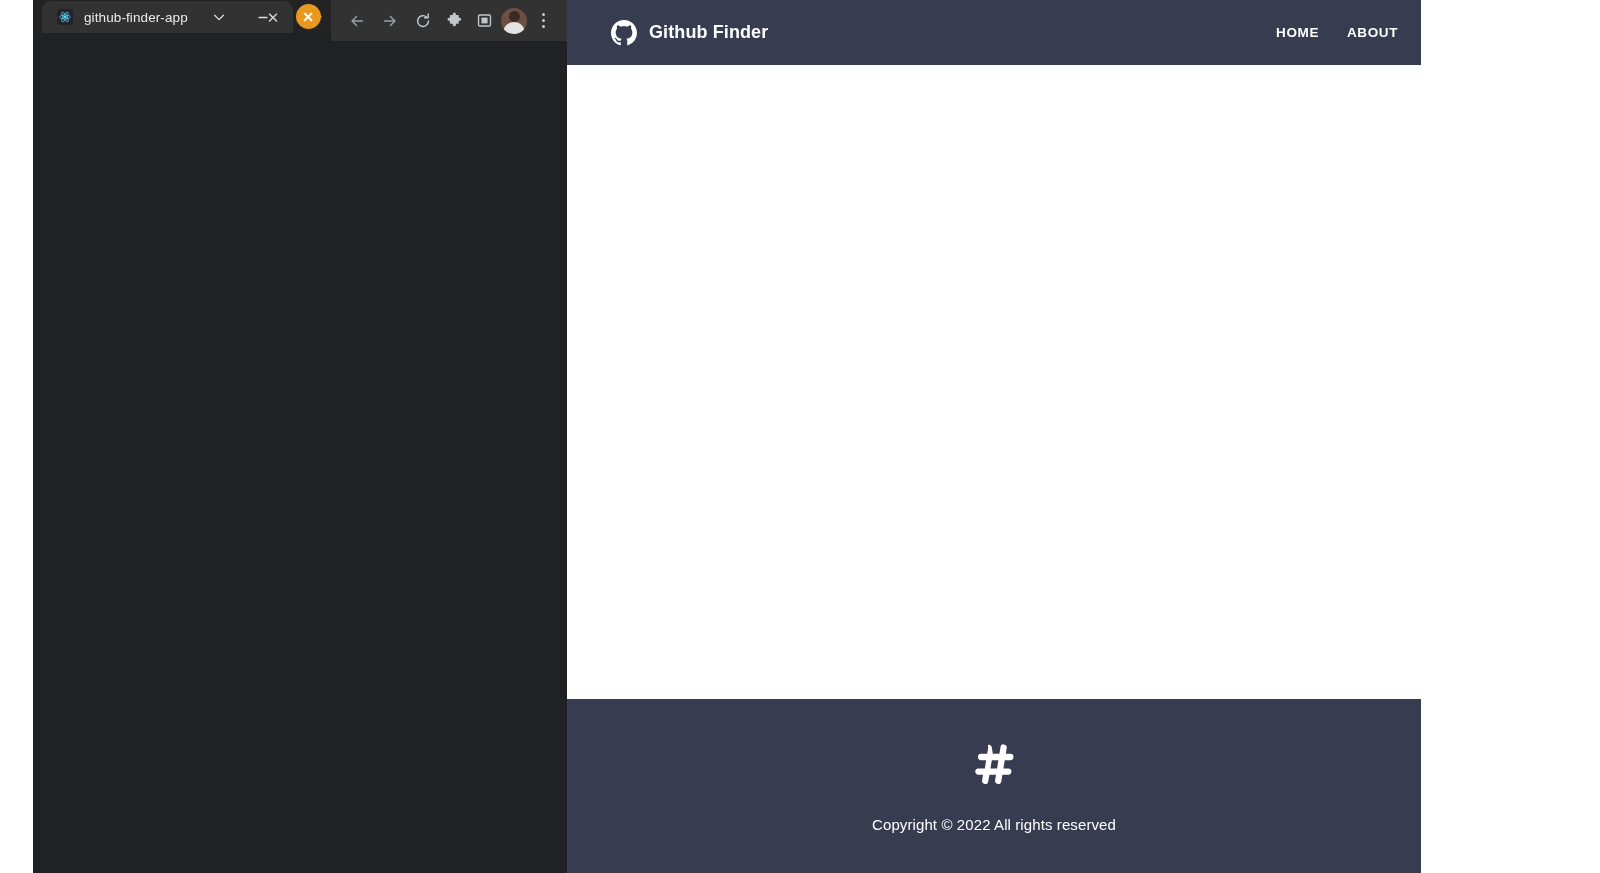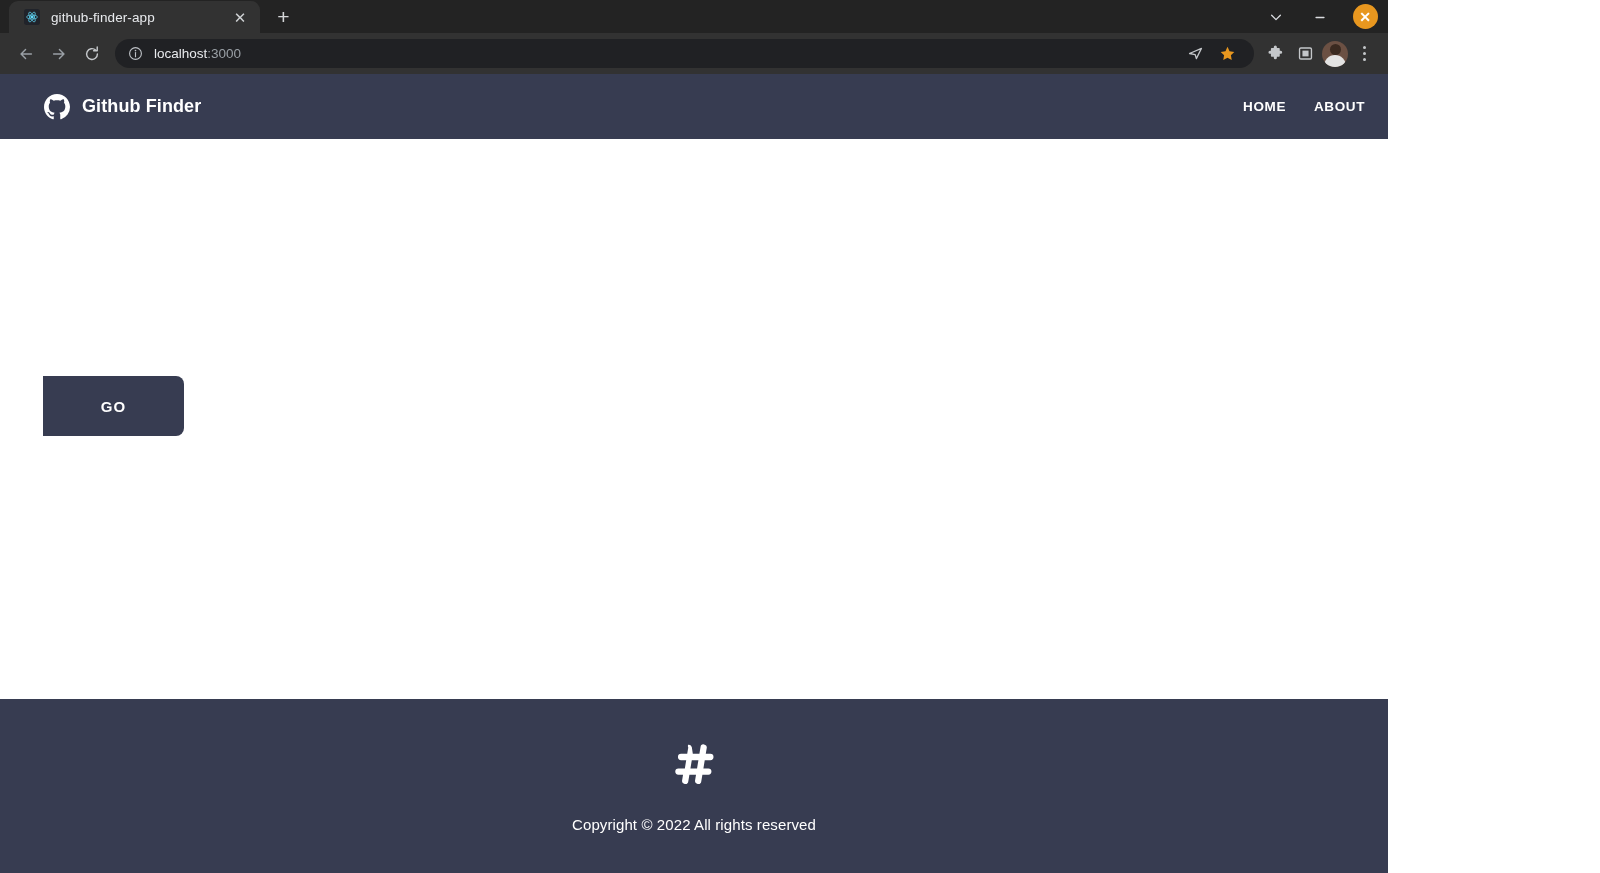--- a/index.html
+++ b/index.html
@@ -10,22 +10,22 @@
     overflow: hidden;
     font-family: "Liberation Sans", sans-serif;
     background: #ffffff;
   }
 
   
   .browser {
     width: 1388px;
     height: 873px;
     display: flex;
-    flex-direction: column;
     background: #202124;
+    margin-left: 33px;
   }
 
   
   .tabstrip {
     height: 33px;
     background: #232323;
     display: flex;
     align-items: flex-end;
     position: relative;
     flex: 0 0 33px;
@@ -401,43 +401,20 @@
       </svg>
     </div>
 
     <div class="navbtn">
       <svg width="18" height="18" viewBox="0 0 20 20" aria-hidden="true">
         <path d="M16 10 A6 6 0 1 1 14 5.6" fill="none" stroke="#c4c7ca" stroke-width="1.6" stroke-linecap="round"></path>
         <path d="M15.8 2.3 L15.8 6.3 L11.8 6.3" fill="none" stroke="#c4c7ca" stroke-width="1.6" stroke-linecap="round" stroke-linejoin="round"></path>
       </svg>
     </div>
 
-    <div class="omnibox">
-      <span class="omni-info">
-        <svg width="15" height="15" viewBox="0 0 16 16" aria-hidden="true">
-          <circle cx="8" cy="8" r="6.3" fill="none" stroke="#bdc1c6" stroke-width="1.2"></circle>
-          <circle cx="8" cy="4.9" r="0.85" fill="#bdc1c6"></circle>
-          <path d="M8 6.9 L8 11.4" stroke="#bdc1c6" stroke-width="1.2" stroke-linecap="round"></path>
-        </svg>
-      </span>
-      <span class="omni-url"><span>localhost</span><span class="port">:3000</span></span>
-
-      <span class="omni-actions">
-        <span class="tb-icon">
-          <svg width="17" height="17" viewBox="0 0 20 20" aria-hidden="true">
-            <path d="M3 10 L17 4 L11 16 L9.6 11.2 Z" fill="none" stroke="#c4c7ca" stroke-width="1.5" stroke-linejoin="round"></path>
-          </svg>
-        </span>
-        <span class="tb-icon star">
-          <svg width="17" height="17" viewBox="0 0 20 20" aria-hidden="true">
-            <path d="M10 2.2 L12.4 7.3 L18 8.1 L14 12.1 L15 17.7 L10 15 L5 17.7 L6 12.1 L2 8.1 L7.6 7.3 Z" fill="#e8971f"></path>
-          </svg>
-        </span>
-      </span>
-    </div>
 
     <div class="tb-icon">
       <svg width="17" height="17" viewBox="0 0 20 20" aria-hidden="true">
         <path d="M8 2.3 a1.8 1.8 0 0 1 3.6 0 v1.1 h2.5 a0.9 0.9 0 0 1 0.9 0.9 v2.5 h1.1 a1.8 1.8 0 0 1 0 3.6 h-1.1 v2.5 a0.9 0.9 0 0 1 -0.9 0.9 h-2.5 v1.1 a1.8 1.8 0 0 1 -3.6 0 v-1.1 h-2.5 a0.9 0.9 0 0 1 -0.9 -0.9 v-2.5 h-1.1 a1.8 1.8 0 0 1 0 -3.6 h1.1 v-2.5 a0.9 0.9 0 0 1 0.9 -0.9 h2.5 z" fill="#c4c7ca"></path>
       </svg>
     </div>
 
     <div class="tb-icon">
       <svg width="17" height="17" viewBox="0 0 20 20" aria-hidden="true">
         <rect x="3" y="3.5" width="14" height="13" rx="1.6" fill="none" stroke="#c4c7ca" stroke-width="1.6"></rect>
@@ -472,21 +449,20 @@
       </div>
 
       <div class="nav-links">
         <a class="nav-link" href="#">Home</a>
         <a class="nav-link" href="#">About</a>
       </div>
     </div>
 
     <div class="main">
       <div class="searchbar">
-        <button class="go-button">GO</button>
       </div>
     </div>
 
     <div class="site-footer">
       <span>
         <svg class="footer-mark" viewBox="0 0 24 24" aria-hidden="true">
           <path fill="#ffffff" d="M9.3 2.2 a1.45 1.45 0 0 1 1.7 1.15 L11.45 6.4 h3.05 l.5-3.1 a1.45 1.45 0 1 1 2.86.46 l-.43 2.64 h2.12 a1.45 1.45 0 0 1 0 2.9 h-2.59 l-.62 3.8 h2.26 a1.45 1.45 0 0 1 0 2.9 h-2.73 l-.5 3.05 a1.45 1.45 0 1 1 -2.86-.46 l.42-2.59 h-3.05 l-.5 3.05 a1.45 1.45 0 1 1 -2.86-.46 l.42-2.59 H4.8 a1.45 1.45 0 0 1 0-2.9 h2.98 l.62-3.8 H6.04 a1.45 1.45 0 0 1 0-2.9 h2.83 l.48-2.95 A1.45 1.45 0 0 1 9.3 2.2 z M10.98 9.3 l-.62 3.8 h3.05 l.62-3.8 z"></path>
         </svg>
       </span>
       <span class="footer-text">Copyright © 2022 All rights reserved</span>

